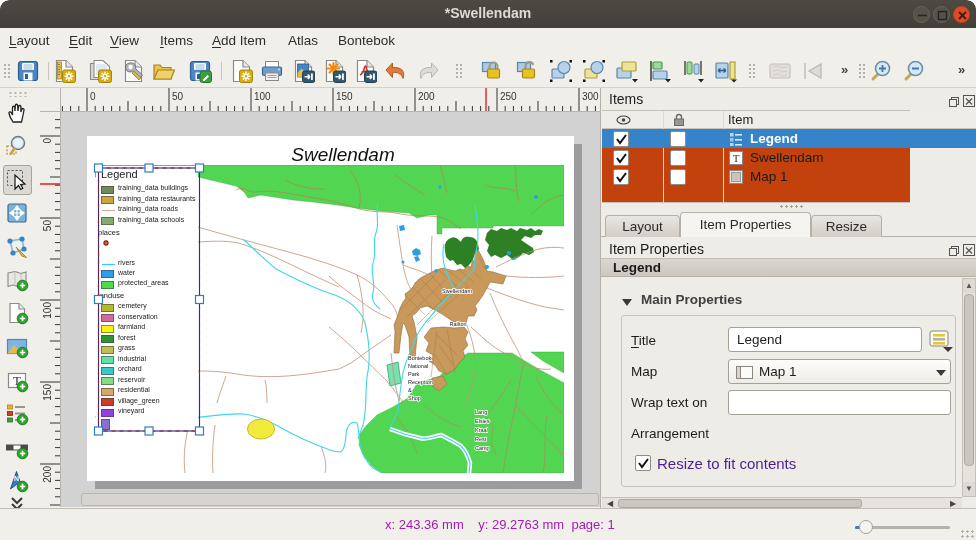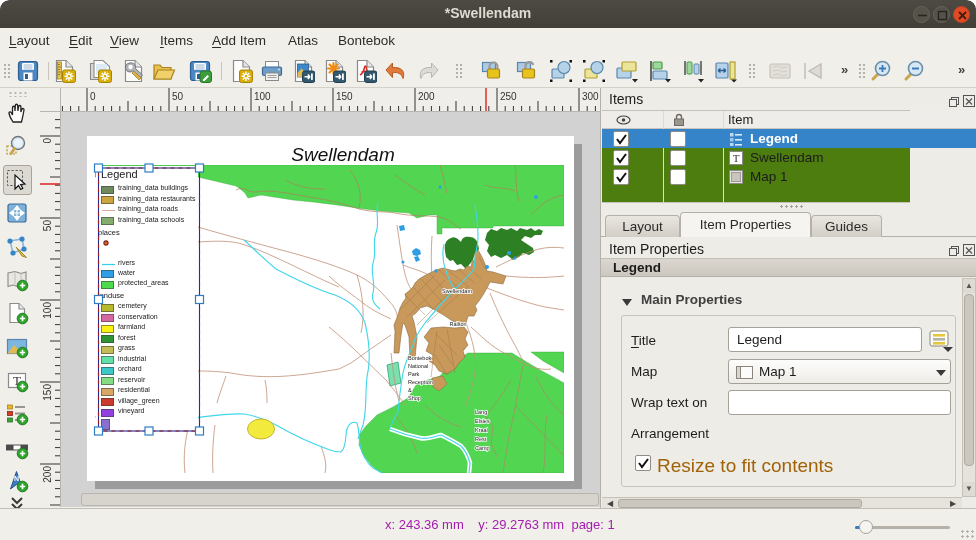--- a/index.html
+++ b/index.html
@@ -729,21 +729,21 @@
 
   <div id="rpanel">
     <div class="abs" style="left:8px;top:3px;font-size:14px;color:#1c1c1c">Items</div>
     <svg class="abs" style="left:347px;top:6px" width="28" height="13">
       <rect x="3.5" y="3.5" width="7" height="7" fill="none" stroke="#555" stroke-width="1"></rect>
       <rect x="1.5" y="5.5" width="7" height="7" fill="#eeece7" stroke="#555" stroke-width="1"></rect>
       <rect x="15.5" y="1.5" width="11" height="11" fill="none" stroke="#555" stroke-width="1"></rect>
       <path d="M18 4.5 L24 10.5 M24 4.5 L18 10.5" stroke="#555" stroke-width="1.2"></path>
     </svg>
 
-    <div class="abs" style="left:1px;top:22px;width:308px;height:93px;background:#4d7c0f;border-top:1px solid #c6c2ba;border-bottom:1px solid #c6c2ba">
+    <div class="abs" style="left:1px;top:22px;width:308px;height:93px;background:#c2410c;border-top:1px solid #c6c2ba;border-bottom:1px solid #c6c2ba">
       <div class="abs" style="left:0;top:0;width:375px;height:18px;background:#efede9;border-bottom:1px solid #c9c5bd"></div>
       <div class="abs" style="left:61px;top:0;width:1px;height:93px;background:#dedbd5"></div>
       <div class="abs" style="left:121px;top:0;width:1px;height:93px;background:#dedbd5"></div>
       <svg class="abs" style="left:14px;top:3px" width="15" height="12">
           <ellipse cx="7.5" cy="6" rx="6.5" ry="4" fill="none" stroke="#444" stroke-width="1.2"></ellipse>
           <circle cx="7.5" cy="6" r="1.8" fill="#444"></circle>
         </svg>
       <svg class="abs" style="left:70px;top:2px" width="14" height="14">
           <rect x="2.5" y="6" width="9" height="6.5" fill="#9a968e" stroke="#6e6a63" stroke-width="1"></rect>
           <path d="M4.5 6 V4 a2.5 2.5 0 0 1 5 0 V6" fill="none" stroke="#6e6a63" stroke-width="1.4"></path>
@@ -789,21 +789,21 @@
           <rect x="1.5" y="1.5" width="13" height="13" fill="#e8e6e2" stroke="#8a8a8a" stroke-width="1"></rect>
           <rect x="3.5" y="3.5" width="9" height="9" fill="#c9c5bd" stroke="#a09c94" stroke-width="1"></rect>
         </svg>
       <div class="abs" style="left:148px;top:58px;font-size:13.5px;color:#1c1c1c">Map 1</div>
     </div>
     <div class="abs" style="left:178px;top:117px;width:24px;height:3px;background-image:radial-gradient(circle,#a5a19a 1px,transparent 1.2px);background-size:5px 3px"></div>
 
     <div class="abs" style="left:0;top:124px;width:376px;height:25px;border-bottom:1px solid #b5b1a9"></div>
     <div class="tab" style="left:4px;top:127px;width:75px;height:22px;">Layout</div>
     <div class="tab active" style="left:79px;top:124px;width:131px;height:25px;">Item Properties</div>
-    <div class="tab" style="left:210px;top:127px;width:71px;height:22px;">Guides</div>
+    <div class="tab" style="left:210px;top:127px;width:71px;height:22px;">Resize</div>
 
     <div class="abs" style="left:8px;top:153px;font-size:14px;color:#1c1c1c">Item Properties</div>
     <svg class="abs" style="left:347px;top:155px" width="28" height="13">
       <rect x="3.5" y="3.5" width="7" height="7" fill="none" stroke="#555" stroke-width="1"></rect>
       <rect x="1.5" y="5.5" width="7" height="7" fill="#eeece7" stroke="#555" stroke-width="1"></rect>
       <rect x="15.5" y="1.5" width="11" height="11" fill="none" stroke="#555" stroke-width="1"></rect>
       <path d="M18 4.5 L24 10.5 M24 4.5 L18 10.5" stroke="#555" stroke-width="1.2"></path>
     </svg>
 
     <div class="abs" style="left:0;top:170px;width:376px;height:19px;background:linear-gradient(#dbd7d0,#ccc8c0);border-top:1px solid #c2beb6;border-bottom:1px solid #b5b1a9">
@@ -844,21 +844,21 @@
         </svg>
     </div>
     <div class="abs" style="left:30px;top:307px;font-size:13.5px;color:#1c1c1c">Wrap text on</div>
     <div class="abs" style="left:127px;top:302px;width:223px;height:25px;background:#fff;border:1px solid #a5a199;border-radius:3px"></div>
     <div class="abs" style="left:30px;top:338px;font-size:13.5px;color:#1c1c1c">Arrangement</div>
     <div class="cbx" style="left:34px;top:367px">
         <svg width="15" height="15">
           <path d="M3 7 L6 11 L12 3" fill="none" stroke="#111" stroke-width="2"></path>
         </svg>
       </div>
-    <div class="abs" style="left:56px;top:367px;font-size:19px;color:#a16207">Resize to fit contents</div>
+    <div class="abs" style="left:56px;top:367px;font-size:15px;color:#4c1d95">Resize to fit contents</div>
 
     <div class="abs" style="left:1px;top:409px;width:360px;height:12px;background:#e6e3dd;border-top:1px solid #c5c1b9">
       <div class="abs" style="left:2px;top:1px;width:12px;height:10px;font-size:8px;color:#444;text-align:center;line-height:10px">◀</div>
       <div class="abs" style="left:16px;top:1px;width:244px;height:9px;background:#cbc7bf;border:1px solid #aeaaa2;border-radius:3px"></div>
       <div class="abs" style="left:345px;top:1px;width:12px;height:10px;font-size:8px;color:#444;text-align:center;line-height:10px">▶</div>
     </div>
   </div>
 
   <div id="statusbar">
     <span class="abs" style="left:385px;top:8px">x: 243.36 mm&nbsp;&nbsp;&nbsp;&nbsp;y: 29.2763 mm&nbsp;&nbsp;page: 1</span>

